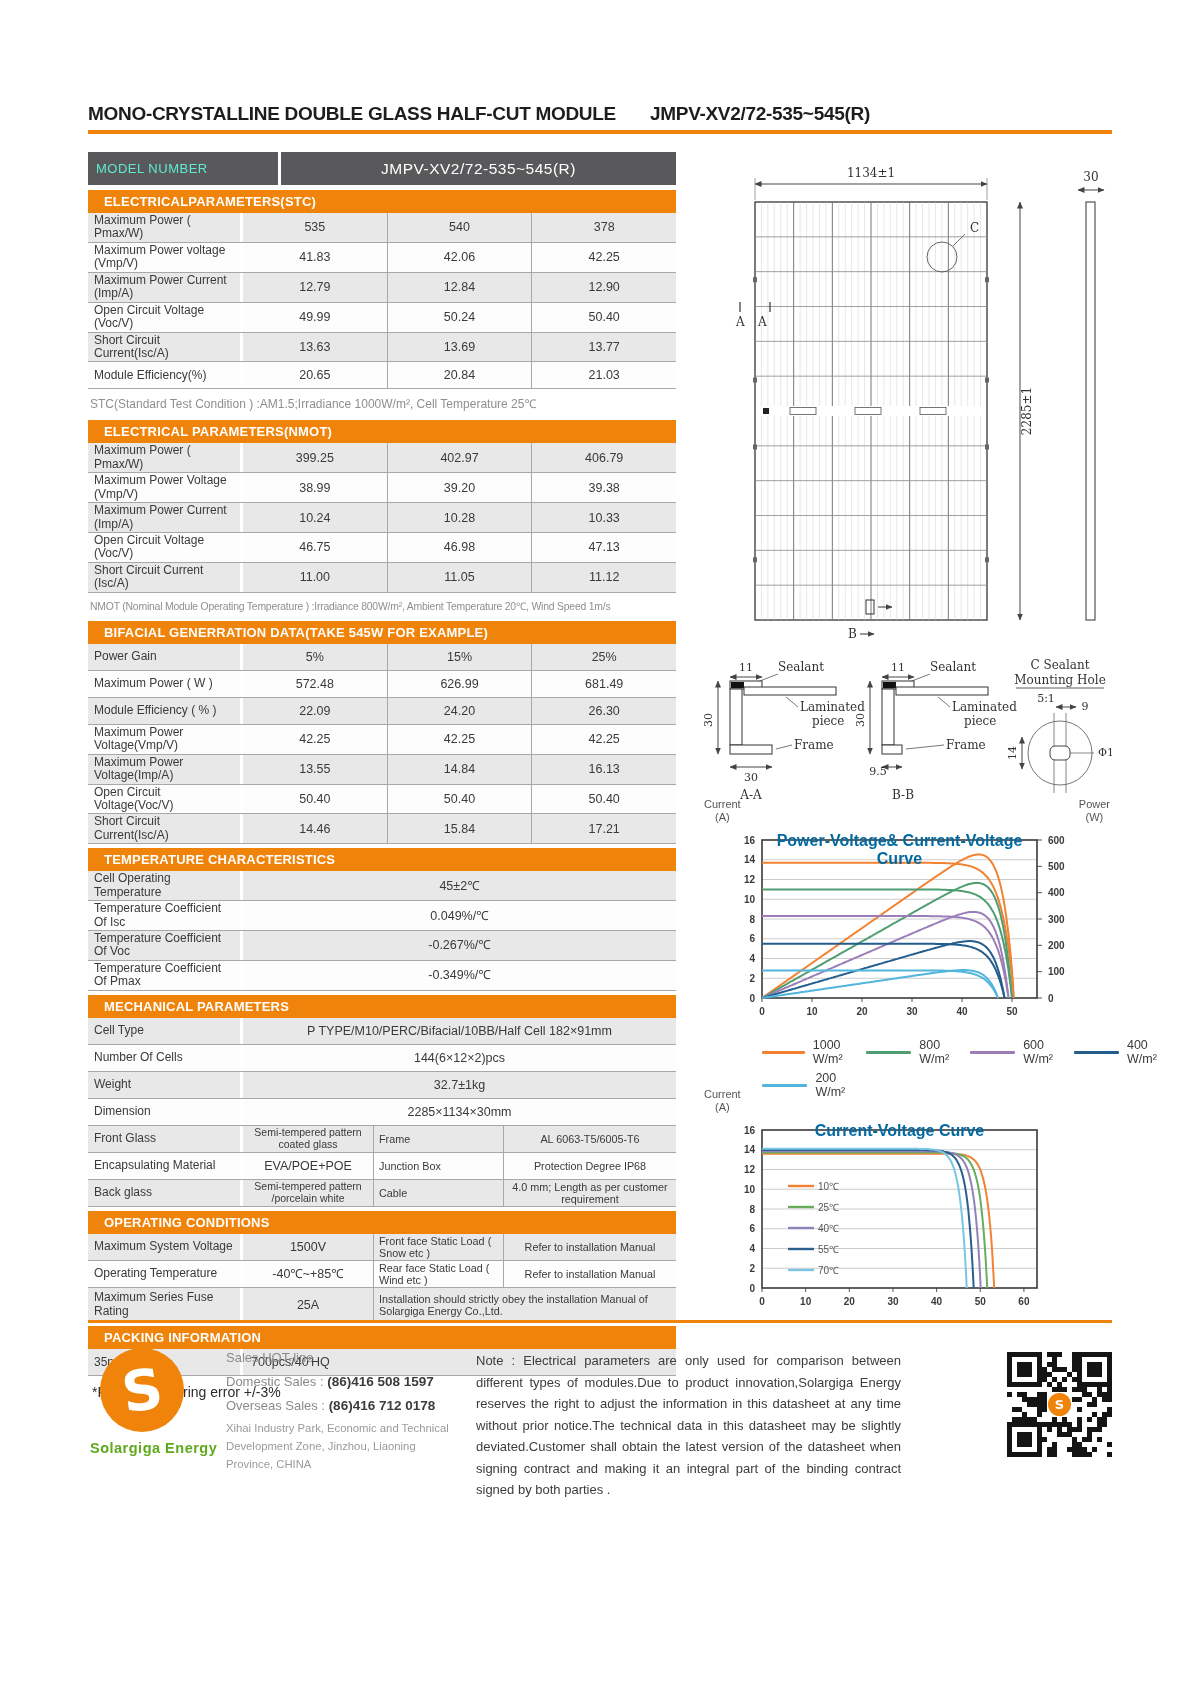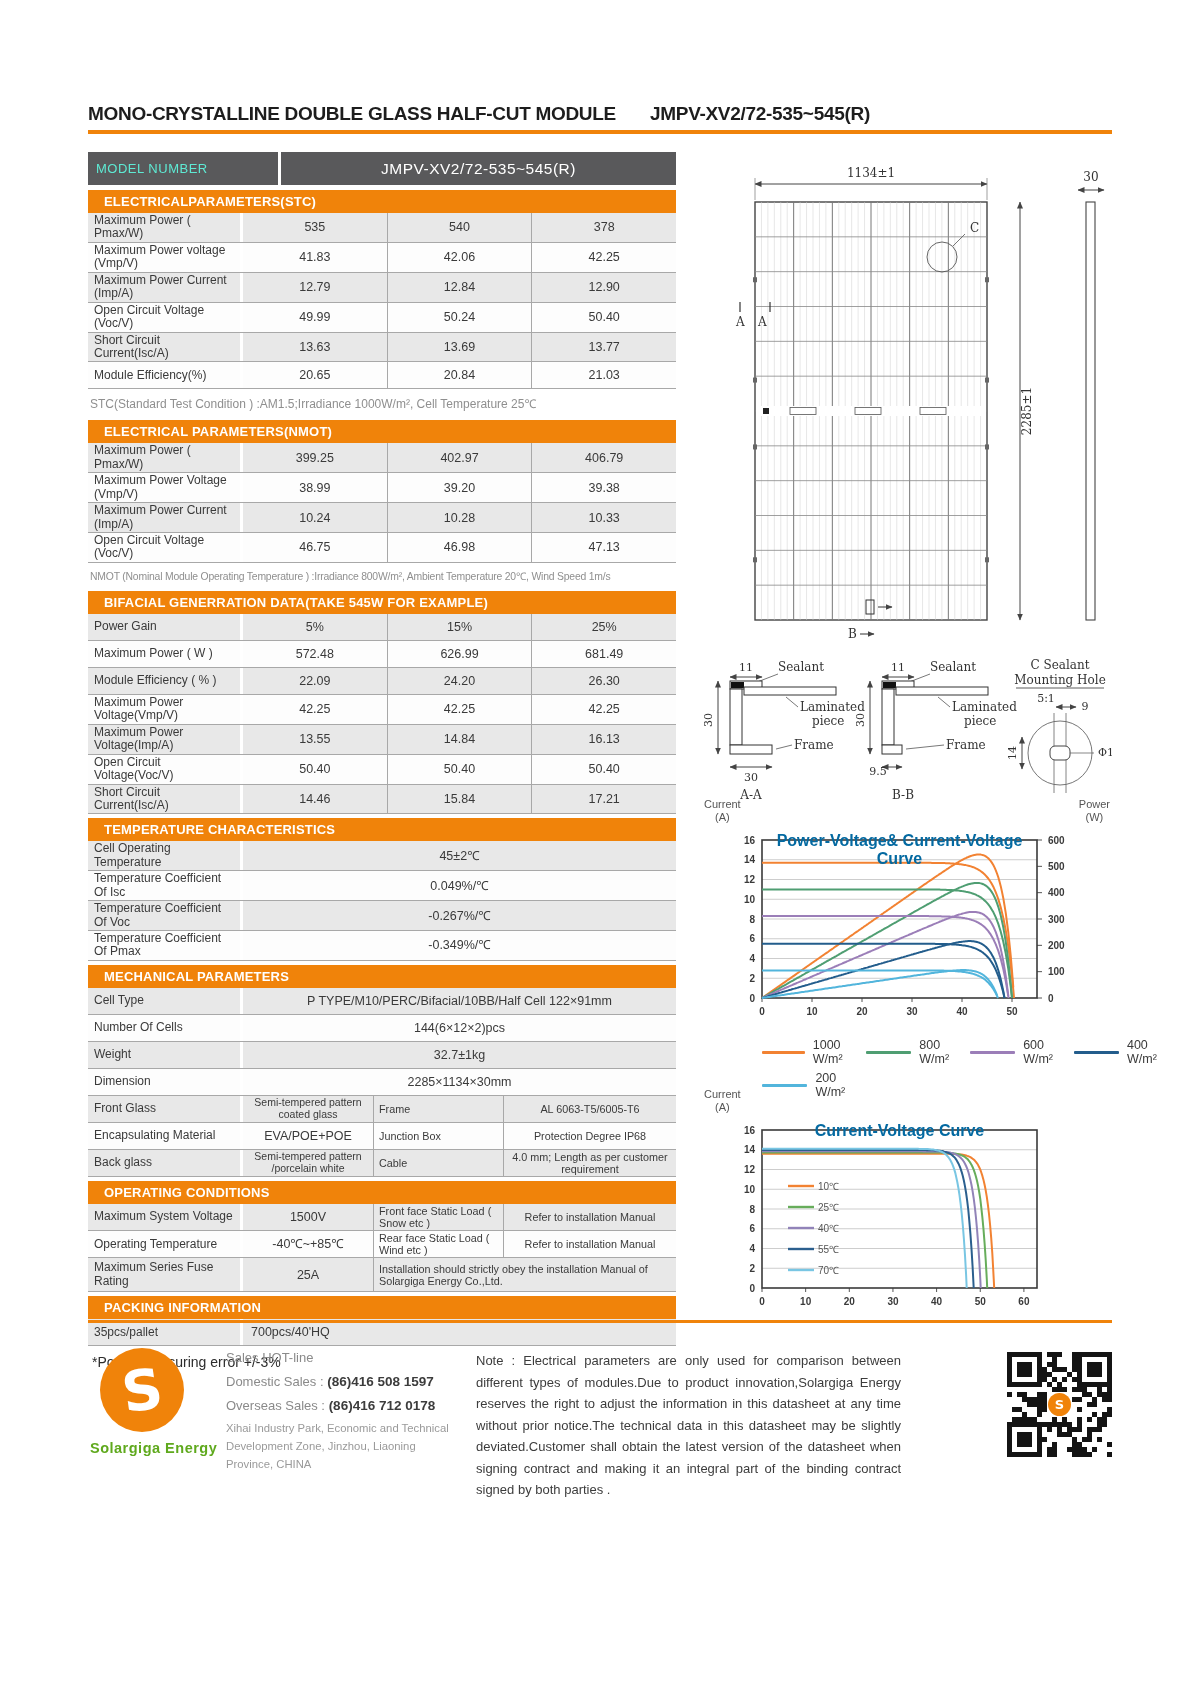--- a/index.html
+++ b/index.html
@@ -153,20 +153,26 @@
           <div class="tcell val">10.24</div>
           <div class="tcell val">10.28</div>
           <div class="tcell val">10.33</div>
         </div>
         <div class="trow">
           <div class="tcell lab">Open Circuit Voltage (Voc/V)</div>
           <div class="tcell val">46.75</div>
           <div class="tcell val">46.98</div>
           <div class="tcell val">47.13</div>
         </div>
+        <div class="trow">
+          <div class="tcell lab">Short Circuit Current (Isc/A)</div>
+          <div class="tcell val">11.00</div>
+          <div class="tcell val">11.05</div>
+          <div class="tcell val">11.12</div>
+        </div>
       </div>
     <div class="tnote tiny">NMOT   (Nominal Module Operating Temperature ) :Irradiance 800W/m²,   Ambient Temperature 20℃,   Wind Speed 1m/s</div>
 
     <div class="secbar">BIFACIAL GENERRATION DATA(TAKE 545W FOR EXAMPLE)</div>
     <div class="table">
         <div class="trow">
           <div class="tcell lab">Power Gain</div>
           <div class="tcell val">5%</div>
           <div class="tcell val">15%</div>
           <div class="tcell val">25%</div>
@@ -226,21 +232,21 @@
         <div class="trow">
           <div class="tcell lab">Temperature Coefficient Of Pmax</div>
           <div class="tcell val">-0.349%/℃</div>
         </div>
       </div>
 
     <div class="secbar">MECHANICAL PARAMETERS</div>
     <div class="table">
         <div class="trow">
           <div class="tcell lab">Cell Type</div>
-          <div class="tcell val">P TYPE/M10/PERC/Bifacial/10BB/Half Cell 122×91mm</div>
+          <div class="tcell val">P TYPE/M10/PERC/Bifacial/10BB/Half Cell 182×91mm</div>
         </div>
         <div class="trow">
           <div class="tcell lab">Number Of Cells</div>
           <div class="tcell val">144(6×12×2)pcs</div>
         </div>
         <div class="trow">
           <div class="tcell lab">Weight</div>
           <div class="tcell val">32.7±1kg</div>
         </div>
         <div class="trow">

